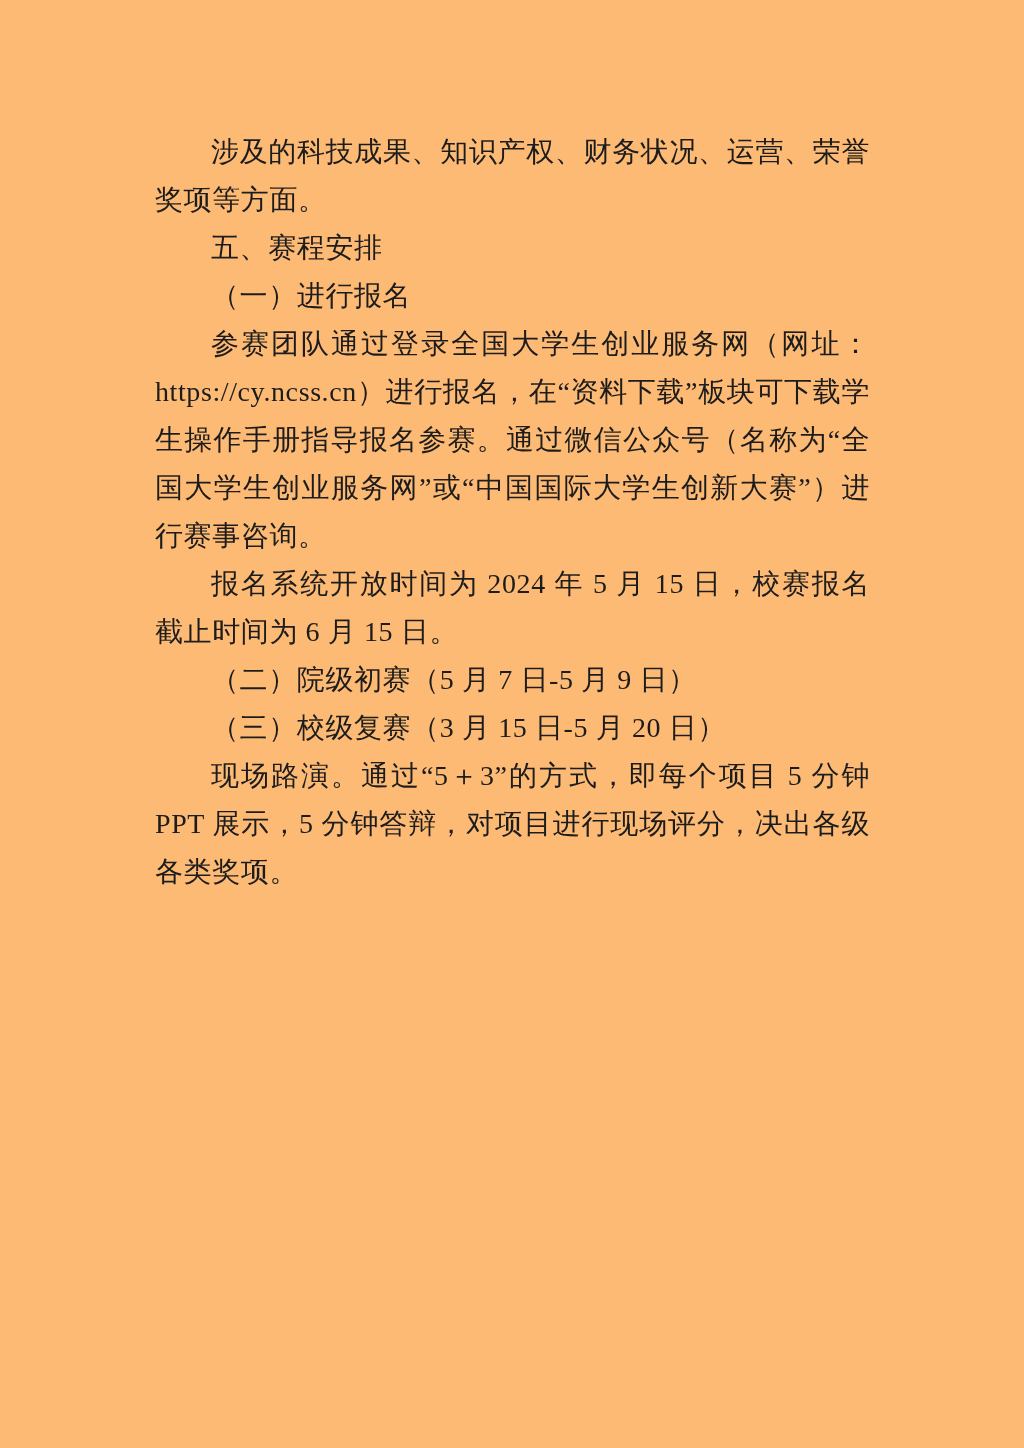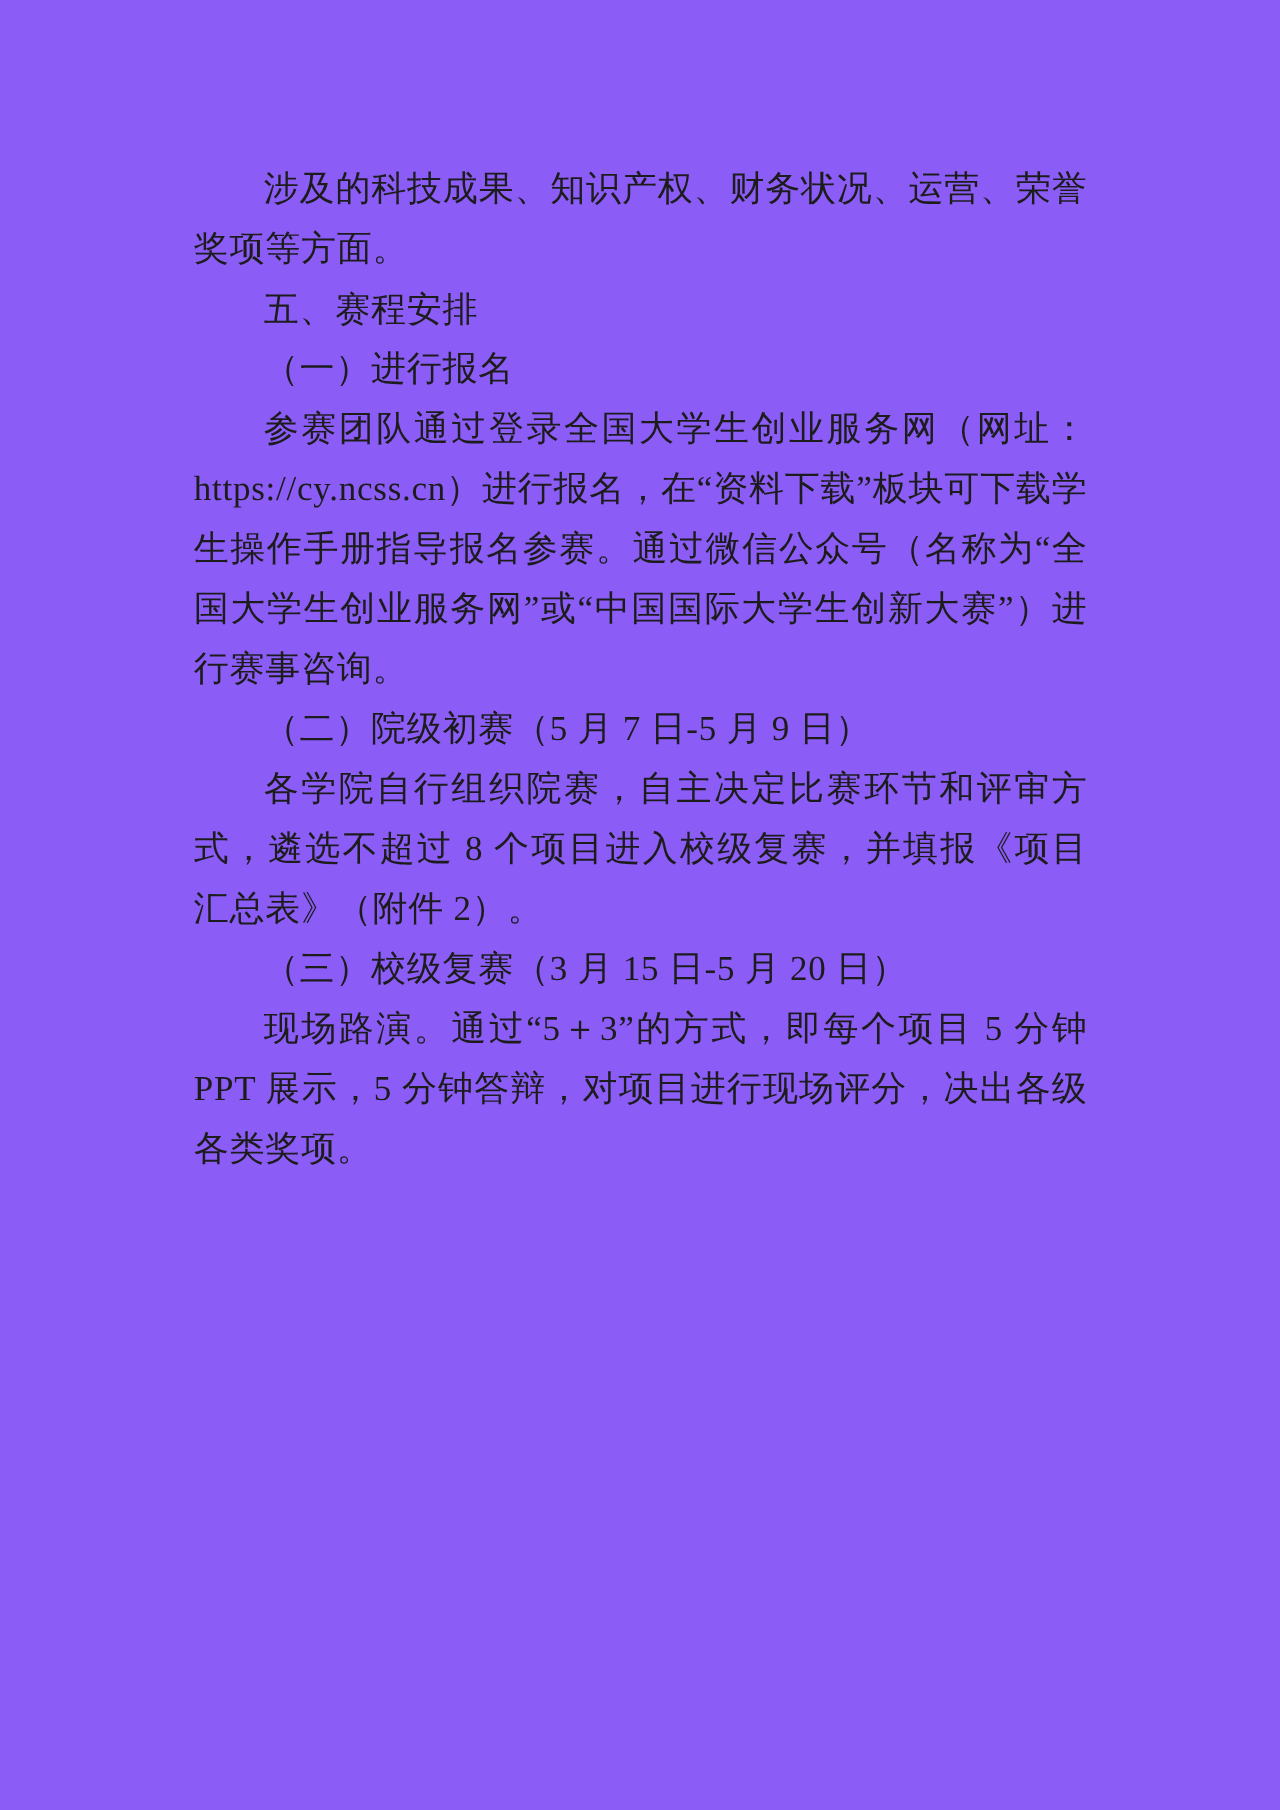--- a/index.html
+++ b/index.html
@@ -16,21 +16,21 @@
     font-family: "Liberation Serif", "DejaVu Serif", serif;
   }
   .page {
     position: absolute;
     top: 0;
     left: 0;
     width: 1024px;
     height: 1448px;
     box-sizing: border-box;
     padding: 128px 154px 0 155px;
-    background: #8b5cf6;
+    background: #fdba74;
   }
   .page p, .page h2, .page h3 {
     margin: 0;
     font-size: 28px;
     line-height: 48px;
     font-weight: normal;
     letter-spacing: 0.6px;
     text-align: justify;
     text-justify: inter-ideograph;
     text-indent: 2em;
@@ -54,24 +54,24 @@
 <div class="page">
 
   <p class="no-indent">涉及的科技成果、知识产权、财务状况、运营、荣誉奖项等方面。</p>
 
   <h2 class="heading-level1">五、赛程安排</h2>
 
   <h3 class="heading-level2">（一）进行报名</h3>
 
   <p>参赛团队通过登录全国大学生创业服务网（网址：https://cy.ncss.cn）进行报名，在“资料下载”板块可下载学生操作手册指导报名参赛。通过微信公众号（名称为“全国大学生创业服务网”或“中国国际大学生创新大赛”）进行赛事咨询。</p>
 
+  <p>报名系统开放时间为 2024 年 5 月 15 日，校赛报名截止时间为 6 月 15 日。</p>
 
   <h3 class="heading-level2">（二）院级初赛（5 月 7 日-5 月 9 日）</h3>
 
-  <p>各学院自行组织院赛，自主决定比赛环节和评审方式，遴选不超过 8 个项目进入校级复赛，并填报《项目汇总表》（附件 2）。</p>
 
   <h3 class="heading-level2">（三）校级复赛（3 月 15 日-5 月 20 日）</h3>
 
 
 
   <p>现场路演。通过“5＋3”的方式，即每个项目 5 分钟 PPT 展示，5 分钟答辩，对项目进行现场评分，决出各级各类奖项。</p>
 
 </div>
 
 </body></html>

